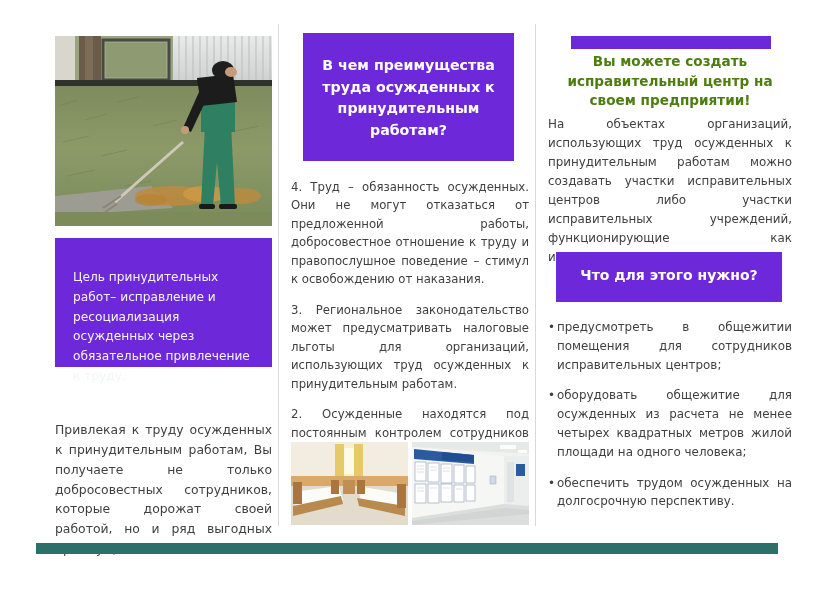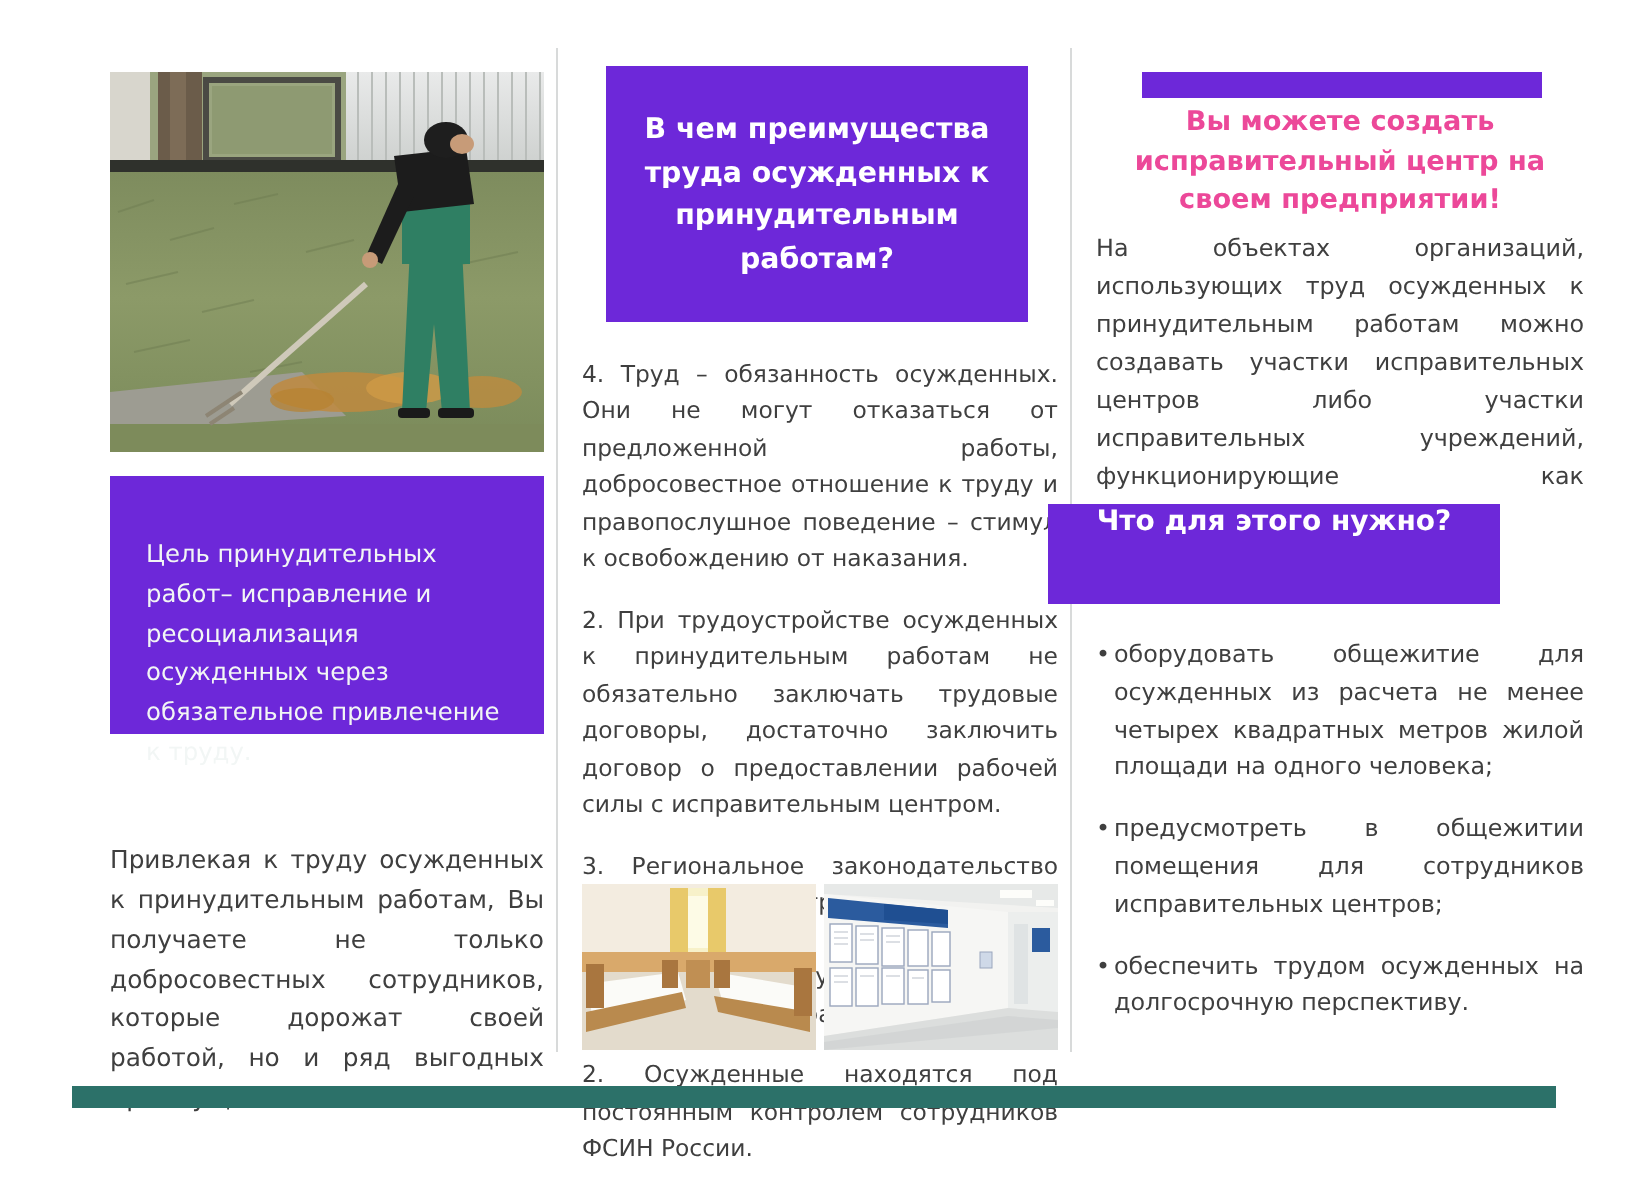--- a/index.html
+++ b/index.html
@@ -130,40 +130,40 @@
   }
   .right-head {
     position: absolute;
     left: 548px;
     top: 52px;
     width: 244px;
     text-align: center;
     font-size: 13.6px;
     font-weight: bold;
     line-height: 1.45;
-    color: #ec4899;
+    color: #4d7c0f;
   }
 
   .right-body {
     position: absolute;
     left: 548px;
     top: 115px;
     width: 244px;
     font-size: 11.9px;
     line-height: 1.60;
     text-align: justify;
     color: #3f3f3f;
   }
 
   .right-teal2 {
-    left: 524px;
+    left: 556px;
     top: 252px;
     width: 226px;
     height: 50px;
-    padding-top: 0;
+    padding-top: 14px;
   }
   .right-teal2 .teal-title { font-size: 14px; }
 
   .right-list {
     position: absolute;
     left: 548px;
     top: 318px;
     width: 244px;
     font-size: 11.9px;
     line-height: 1.58;
@@ -305,21 +305,20 @@
   </div>
 
   <div class="left-bottom-text">Привлекая к труду осужденных к принудительным работам, Вы получаете не только добросовестных сотрудников, которые дорожат своей работой, но и ряд выгодных преимуществ.</div>
 
   <div class="teal-box mid-teal">
     <div class="teal-title">В чем преимущества труда осужденных к принудительным работам?</div>
   </div>
 
   <div class="mid-body">
     <p>4. Труд – обязанность осужденных. Они не могут отказаться от предложенной работы, добросовестное отношение к труду и правопослушное поведение – стимул к освобождению от наказания.</p>
-    <p>2. При трудоустройстве осужденных к принудительным работам не обязательно заключать трудовые договоры, достаточно заключить договор о предоставлении рабочей силы с исправительным центром.</p>
     <p>3. Региональное законодательство может предусматривать налоговые льготы для организаций, использующих труд осужденных к принудительным работам.</p>
     <p>2. Осужденные находятся под постоянным контролем сотрудников ФСИН России.</p>
   </div>
 
   <div class="mid-photos">
     <div>
       <svg class="img-fill" viewBox="0 0 117 83" preserveAspectRatio="none">
         <rect x="0" y="0" width="117" height="83" fill="#efe7da"></rect>
 
         <rect x="0" y="0" width="117" height="42" fill="#f3ece0"></rect>
@@ -405,20 +404,20 @@
   <div class="teal-box right-teal-strip"></div>
   <div class="right-head">Вы можете создать исправительный центр на своем предприятии!</div>
 
   <div class="right-body">На объектах организаций, использующих труд осужденных к принудительным работам можно создавать участки исправительных центров либо участки исправительных учреждений, функционирующие как исправительные центры</div>
 
   <div class="teal-box right-teal2">
     <div class="teal-title">Что для этого нужно?</div>
   </div>
 
   <div class="right-list">
+    <p>предусмотреть в общежитии помещения для сотрудников исправительных центров;</p>
     <p>оборудовать общежитие для осужденных из расчета не менее четырех квадратных метров жилой площади на одного человека;</p>
-    <p>предусмотреть в общежитии помещения для сотрудников исправительных центров;</p>
     <p>обеспечить трудом осужденных на долгосрочную перспективу.</p>
   </div>
 
   <div class="bottom-bar"></div>
 
 </div>
 
 </body></html>

